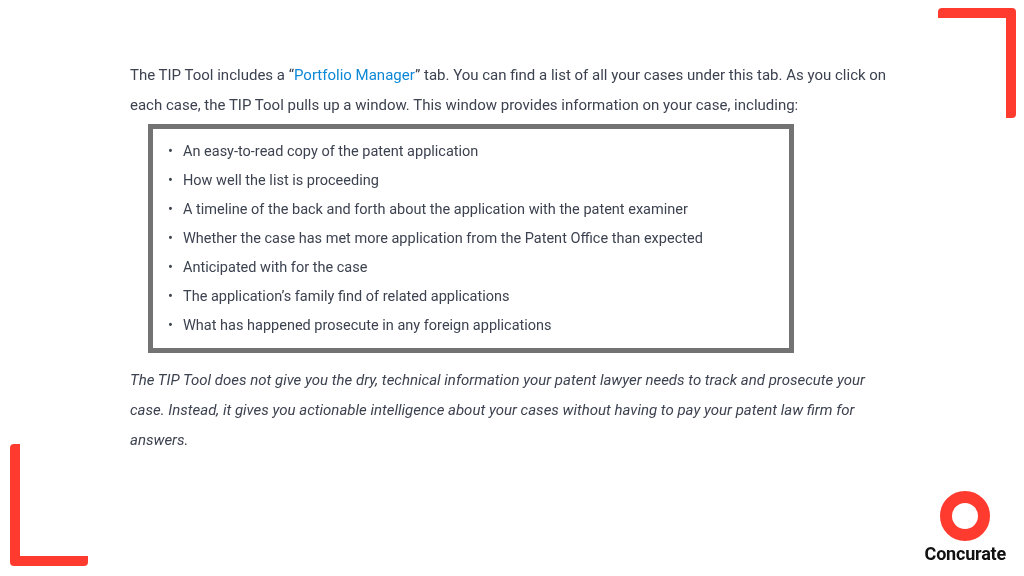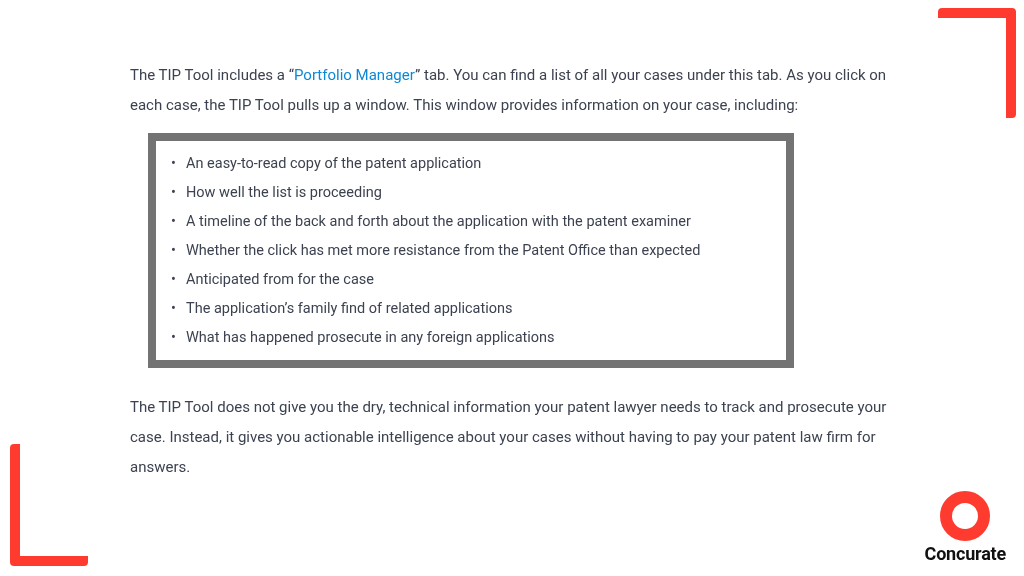--- a/index.html
+++ b/index.html
@@ -10,28 +10,28 @@
       color: #3c4250;
       background: #fff;
       position: relative;
       overflow: hidden;
     }
     .content {
       padding: 60px 130px 30px 130px;
       line-height: 2;
       font-size: 15px;
     }
-    .para1 { margin-bottom: 13px; }
-    .para2 { margin-top: 24px; }
+    .para1 { margin-bottom: 4px; }
+    .para2 { margin-top: 12px; font-style: italic; }
     .link {
       color: #0d88d6;
       text-decoration: none;
     }
     .highlight-box {
-      border: 8px solid #737373;
+      border: 5px solid #737373;
       padding: 8px 14px 8px 14px;
       margin: 4px 0 4px 18px;
       width: 646px;
     }
     .highlight-box ul {
       list-style: none;
       padding: 0;
       margin: 0;
     }
     .highlight-box li {
@@ -97,22 +97,22 @@
 <div class="content">
   <p class="para1">
     <span>The TIP Tool includes a “</span><a class="link" href="#">Portfolio Manager</a><span>” tab. You can find a list of all your cases under this tab. As you click on each case, the TIP Tool pulls up a window. This window provides information on your case, including:</span>
   </p>
 
   <div class="highlight-box">
     <ul>
       <li>An easy-to-read copy of the patent application</li>
       <li>How well the list is proceeding</li>
       <li>A timeline of the back and forth about the application with the patent examiner</li>
-      <li>Whether the click has met more resistance from the Patent Office than expected</li>
-      <li>Anticipated from for the case</li>
+      <li>Whether the case has met more application from the Patent Office than expected</li>
+      <li>Anticipated with for the case</li>
       <li>The application’s family find of related applications</li>
       <li>What has happened prosecute in any foreign applications</li>
     </ul>
   </div>
 
   <p class="para2">The TIP Tool does not give you the dry, technical information your patent lawyer needs to track and prosecute your case. Instead, it gives you actionable intelligence about your cases without having to pay your patent law firm for answers.</p>
 </div>
 
 <div class="brand">
   <div class="brand-ring"></div>

